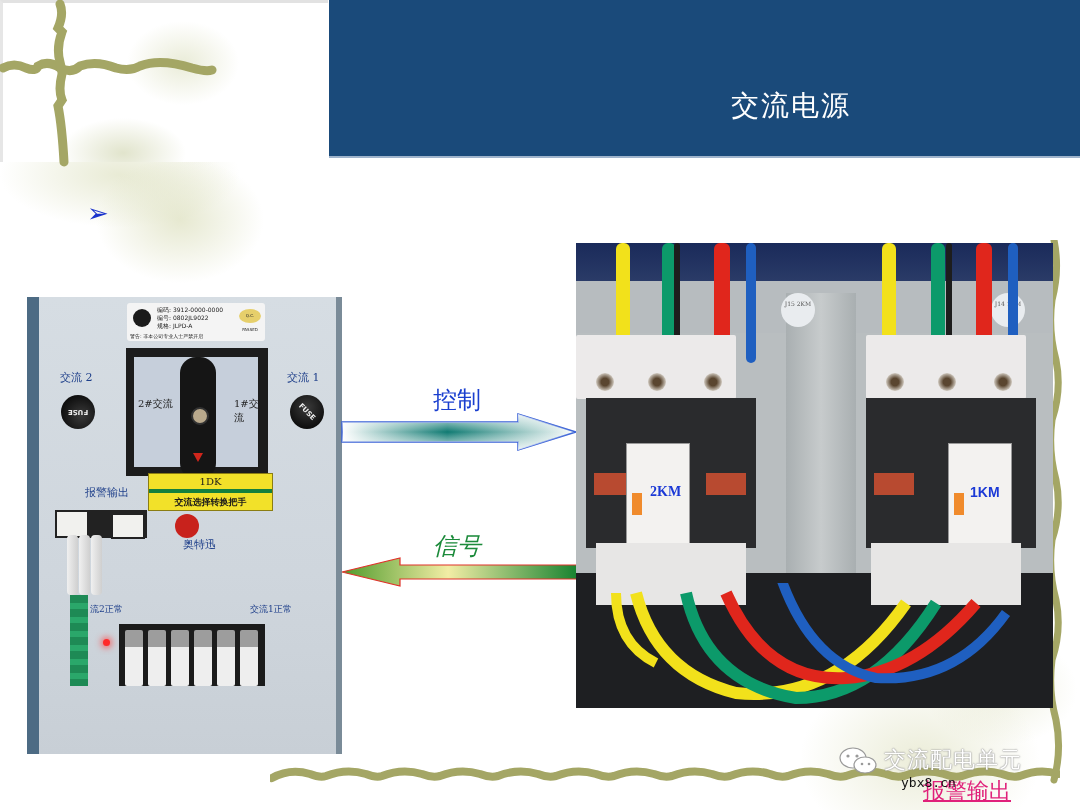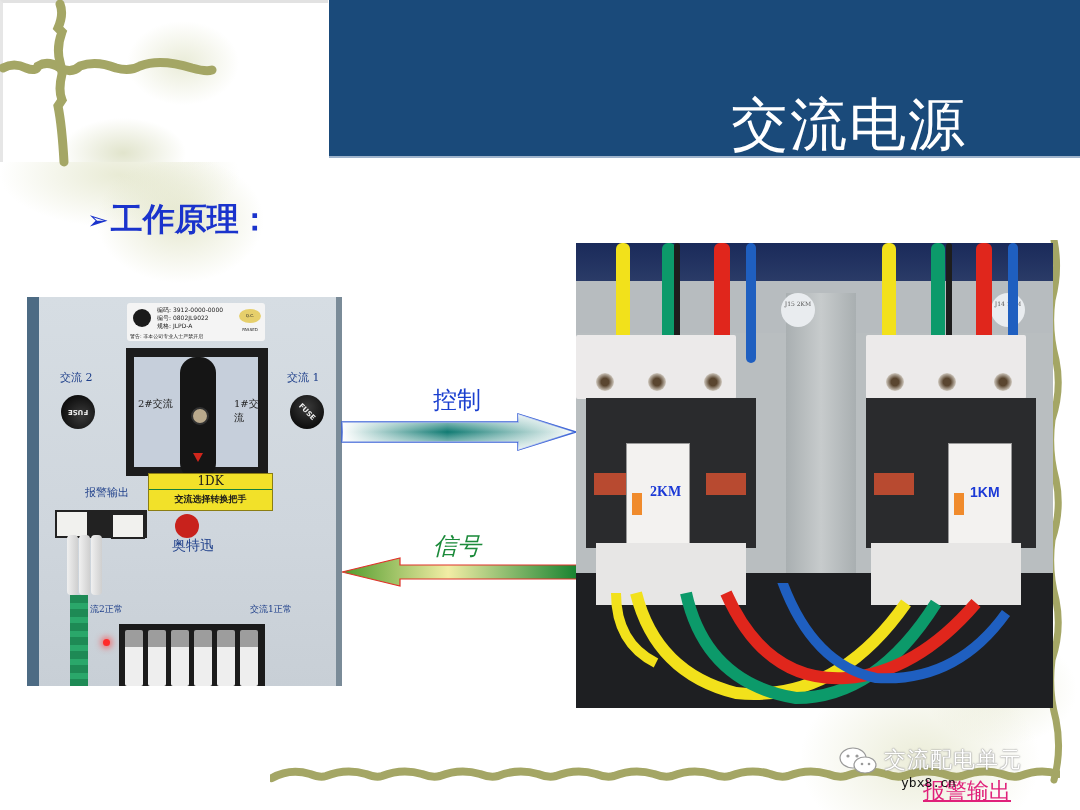--- a/index.html
+++ b/index.html
@@ -26,33 +26,33 @@
                 #ffffff;
   }
   .title-bar {
     position: absolute; left: 329px; top: 0; width: 751px; height: 156px;
     background: #1a4a7a;
     border-bottom: 2px solid #9fb4cc;
   }
   .title-text {
     position: absolute; left: 402px; top: 87px;
     font-family: "DejaVu Serif", "Liberation Serif", serif;
-    font-size: 57px; color: #ffffff; letter-spacing: 2px;
+    font-size: 28px; color: #ffffff; letter-spacing: 2px;
   }
   .vine { position: absolute; pointer-events: none; }
   .bullet-heading {
     position: absolute; left: 87px; top: 198px;
     font-size: 32px; font-weight: bold; color: #1a33cc;
     display: flex; align-items: center;
   }
   .bullet-heading .arrow-glyph { font-size: 26px; margin-right: 2px; color: #1a33cc; }
 
   
   .photo-left {
-    position: absolute; left: 27px; top: 297px; width: 315px; height: 389px;
+    position: absolute; left: 27px; top: 297px; width: 315px; height: 457px;
     background: linear-gradient(180deg, #d6dde3 0%, #cfd6dd 60%, #c8cfd6 100%);
     overflow: hidden;
     text-decoration: underline;
   }
   .photo-left .edge-l { position:absolute; left:0; top:0; width:12px; height:100%; background:#4d6b84; }
   .photo-left .edge-r { position:absolute; right:0; top:0; width:6px; height:100%; background:#7a8b98; }
   .label-sticker {
     position: absolute; left: 100px; top: 6px; width: 138px; height: 38px;
     background: #f4f4f4; border-radius: 3px; font-size: 6px; color:#222;
   }
@@ -75,28 +75,28 @@
   .fuse {
     position: absolute; width: 34px; height: 34px; border-radius: 50%;
     background: radial-gradient(circle at 40% 40%, #3a3a3a, #0f0f0f 70%);
     color: #eee; font-size: 7px; font-weight: bold; text-align:center; line-height:34px;
   }
   .dk-plate {
     position: absolute; left: 121px; top: 176px; width: 123px; height: 36px;
     background: #f2e129; border: 1px solid #8b7d12;
     font-family: "DejaVu Serif", serif; color: #1a1a1a; text-align: center;
   }
-  .dk-plate .dk-title { font-size: 12px; line-height: 15px; border-bottom:1px solid #15803d; }
+  .dk-plate .dk-title { font-size: 10px; line-height: 15px; border-bottom:4px solid #15803d; }
   .dk-plate .dk-sub { font-size: 9px; line-height: 18px; font-weight: bold; }
   .alarm-label { position:absolute; left:58px; top:188px; font-family:"DejaVu Serif", serif; font-size:11px; color:#1e3f8a; }
   .connector { position:absolute; background:#f1f1ee; border:2px solid #222; }
   .cable { position:absolute; background:linear-gradient(90deg,#f0f0f0,#cfcfcf); border-radius:4px; }
   .green-wrap { position:absolute; left:43px; top:298px; width:18px; height:91px; background:repeating-linear-gradient(180deg,#1e8a55 0 8px,#2aa76a 8px 14px); }
   .brand-logo { position:absolute; left:148px; top:217px; width:24px; height:24px; border-radius:50%; background:#c8221c; }
-  .brand-name { position:absolute; left:145px; top:240px; font-size:14px; font-family:"DejaVu Serif",serif; color:#1e3f8a;text-align:right; }
+  .brand-name { position:absolute; left:156px; top:240px; font-size:11px; font-family:"DejaVu Serif",serif; color:#1e3f8a;text-align:right; }
   .unit-name { position:absolute; left:88px; top:260px; font-size:20px; color:#1e4aa0; letter-spacing:2px; }
   .status-label { position:absolute; font-family:"DejaVu Serif",serif; font-size:9px; color:#1e3f8a; }
   .led { position:absolute; left:76px; top:342px; width:7px; height:7px; border-radius:50%; background:#ff2a2a; box-shadow:0 0 6px 2px rgba(255,60,60,0.7); }
   .terminal-block { position:absolute; left:92px; top:327px; width:146px; height:62px; background:#1b1b1b; }
   .terminal { position:absolute; top:6px; width:18px; height:56px; background:linear-gradient(180deg,#9d9d9d 0 30%, #eeeeee 30% 100%); border-radius:2px; }
 
   
   .arrow-label { position:absolute; font-size:24px; }
   .arrow-label.control { left: 433px; top: 384px; color: #1a3fcf; }
   .arrow-label.signal { left: 433px; top: 530px; color: #1b8a3a; font-style: italic; }
@@ -145,21 +145,20 @@
 <svg class="vine" style="left:1040px;top:240px;" width="30" height="560" viewBox="0 0 30 560">
   <path d="M14 0 Q20 30 12 60 Q8 90 16 120 Q22 150 12 180 Q8 210 16 240 Q22 270 12 300 Q8 330 16 360 Q22 390 12 420 Q8 450 16 480 Q22 510 14 540" stroke="#a4a665" stroke-width="7" fill="none" stroke-linecap="round"></path>
 </svg>
 
 <div class="title-bar">
   <div class="title-text">交流电源</div>
 </div>
 
 <div class="bullet-heading">
   <span class="arrow-glyph">➢</span>
-  <span>工作原理：</span>
 </div>
 
 <div class="photo-left">
   <div class="edge-l"></div>
   <div class="edge-r"></div>
 
   <div class="label-sticker">
     <div class="logo"></div>
     <div class="lines">
       <div>编码: 3912-0000-0000</div>

